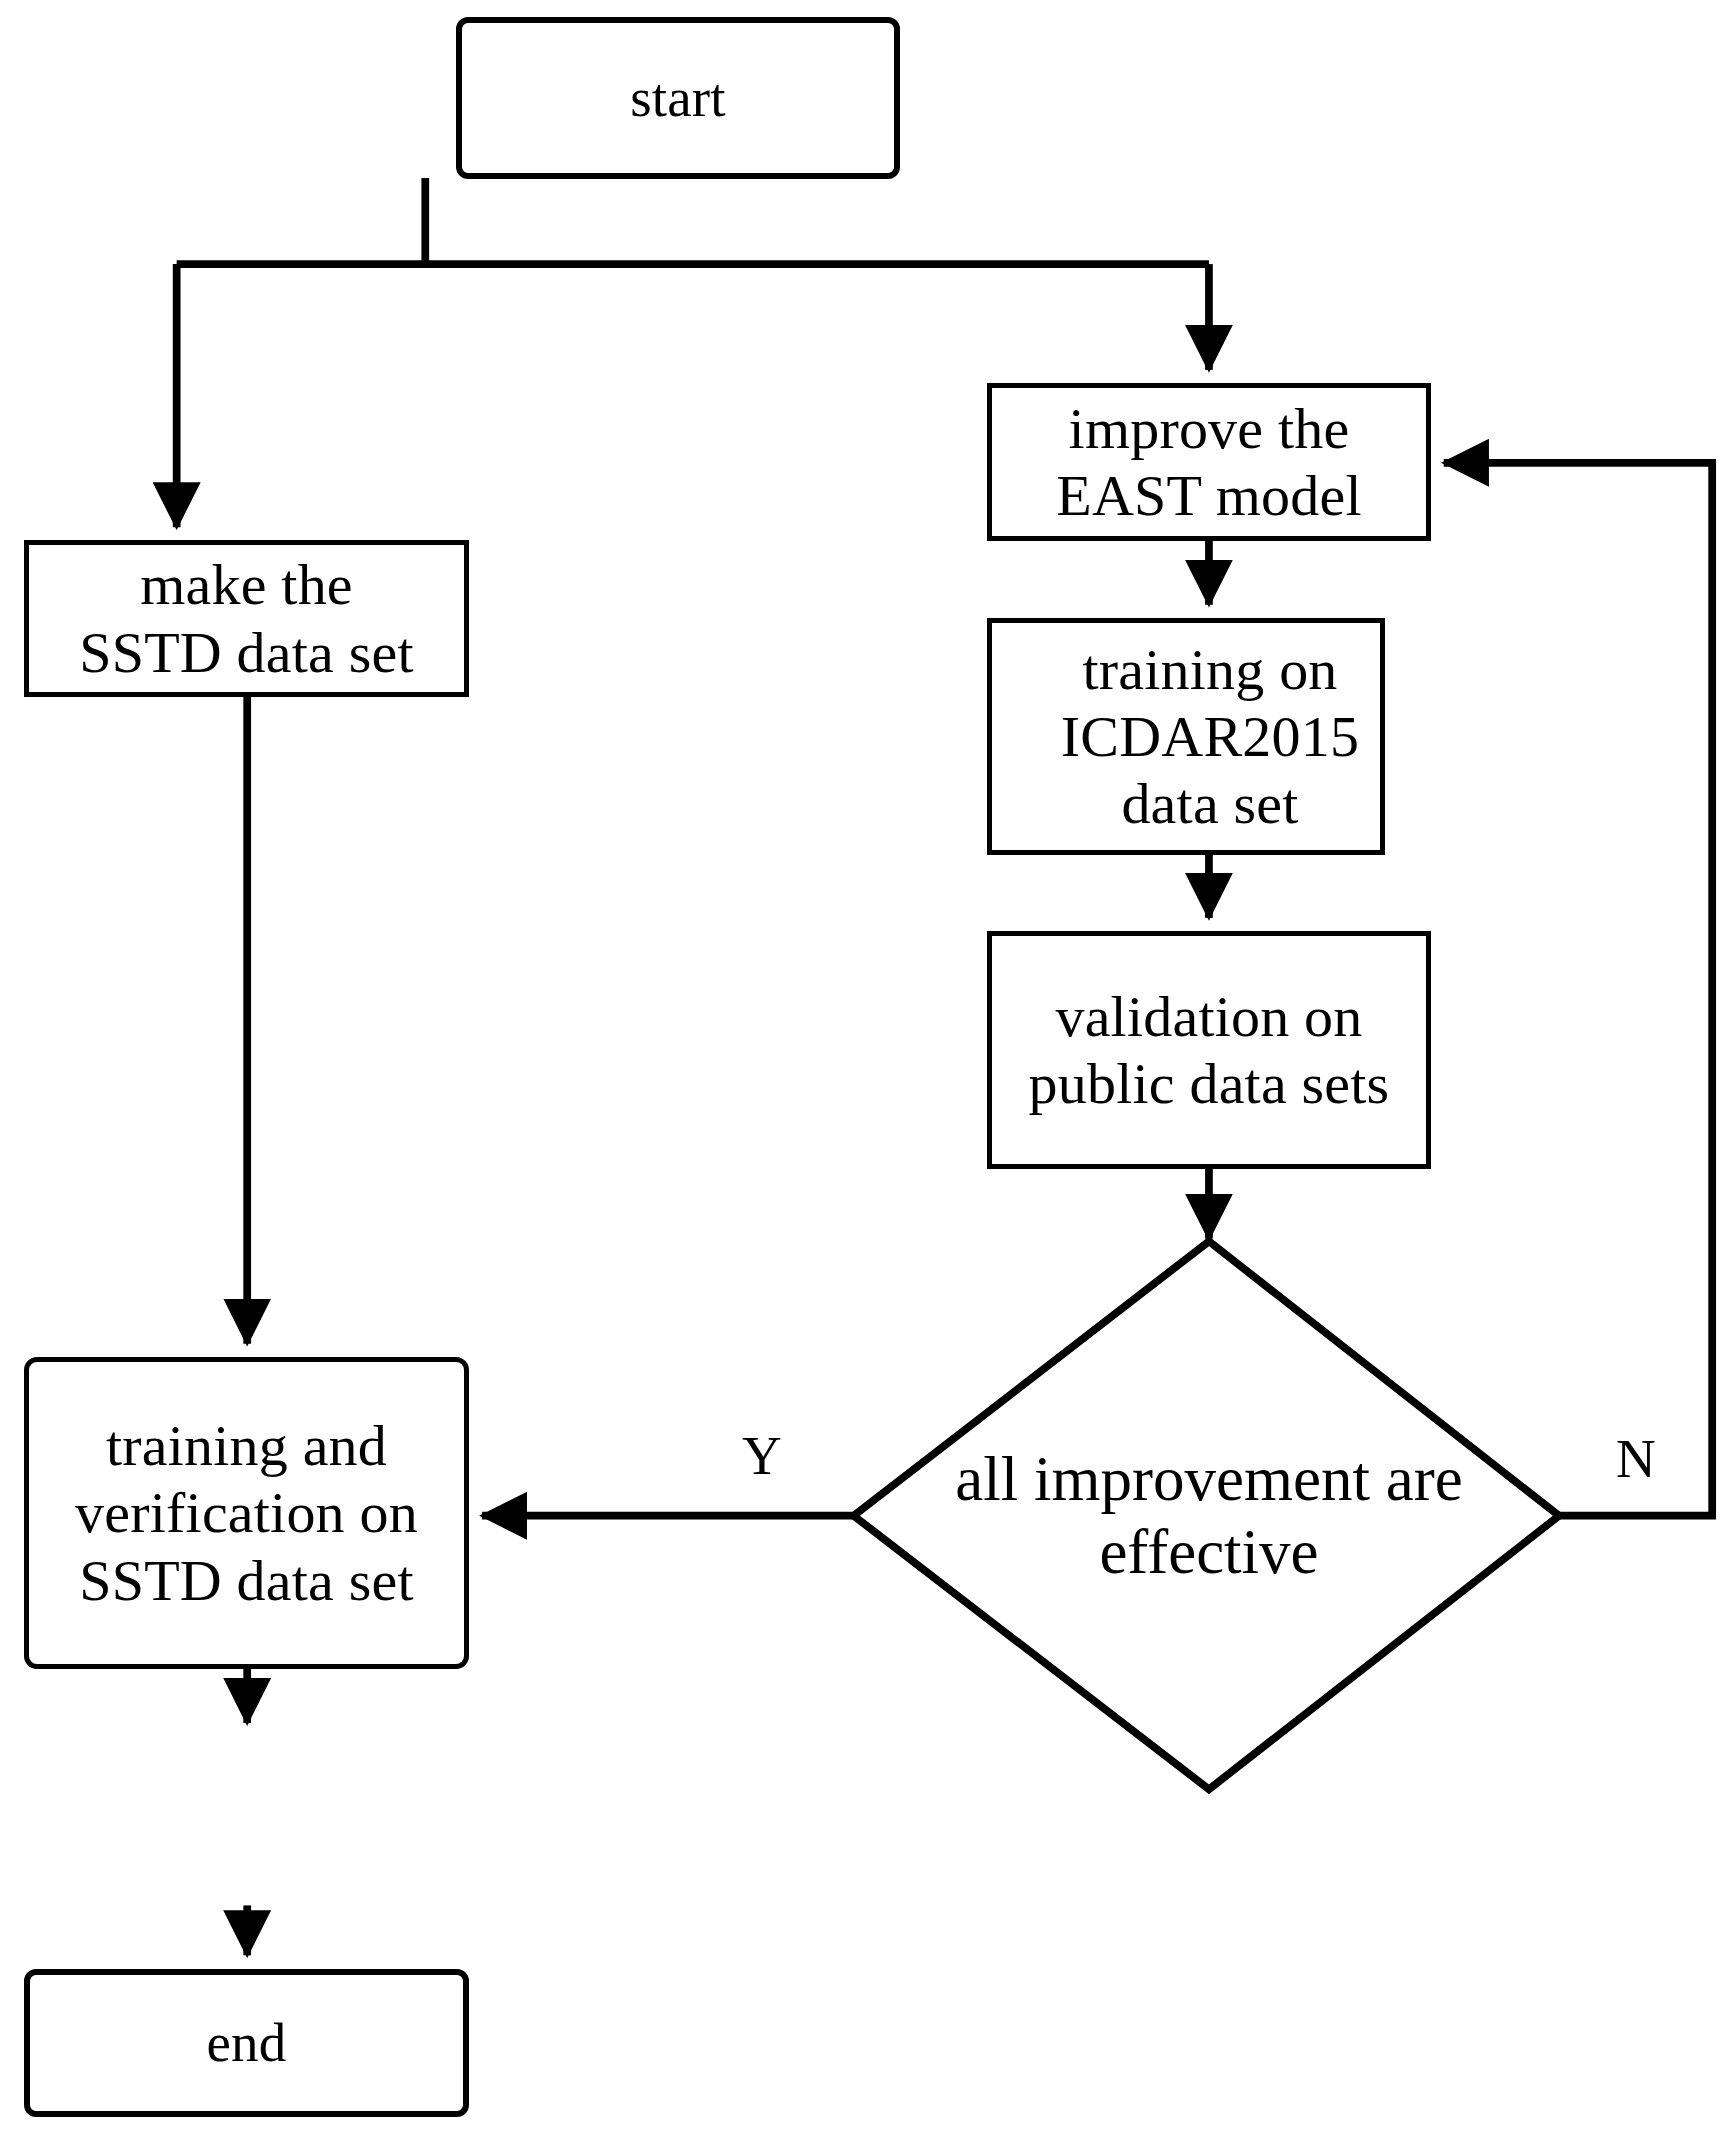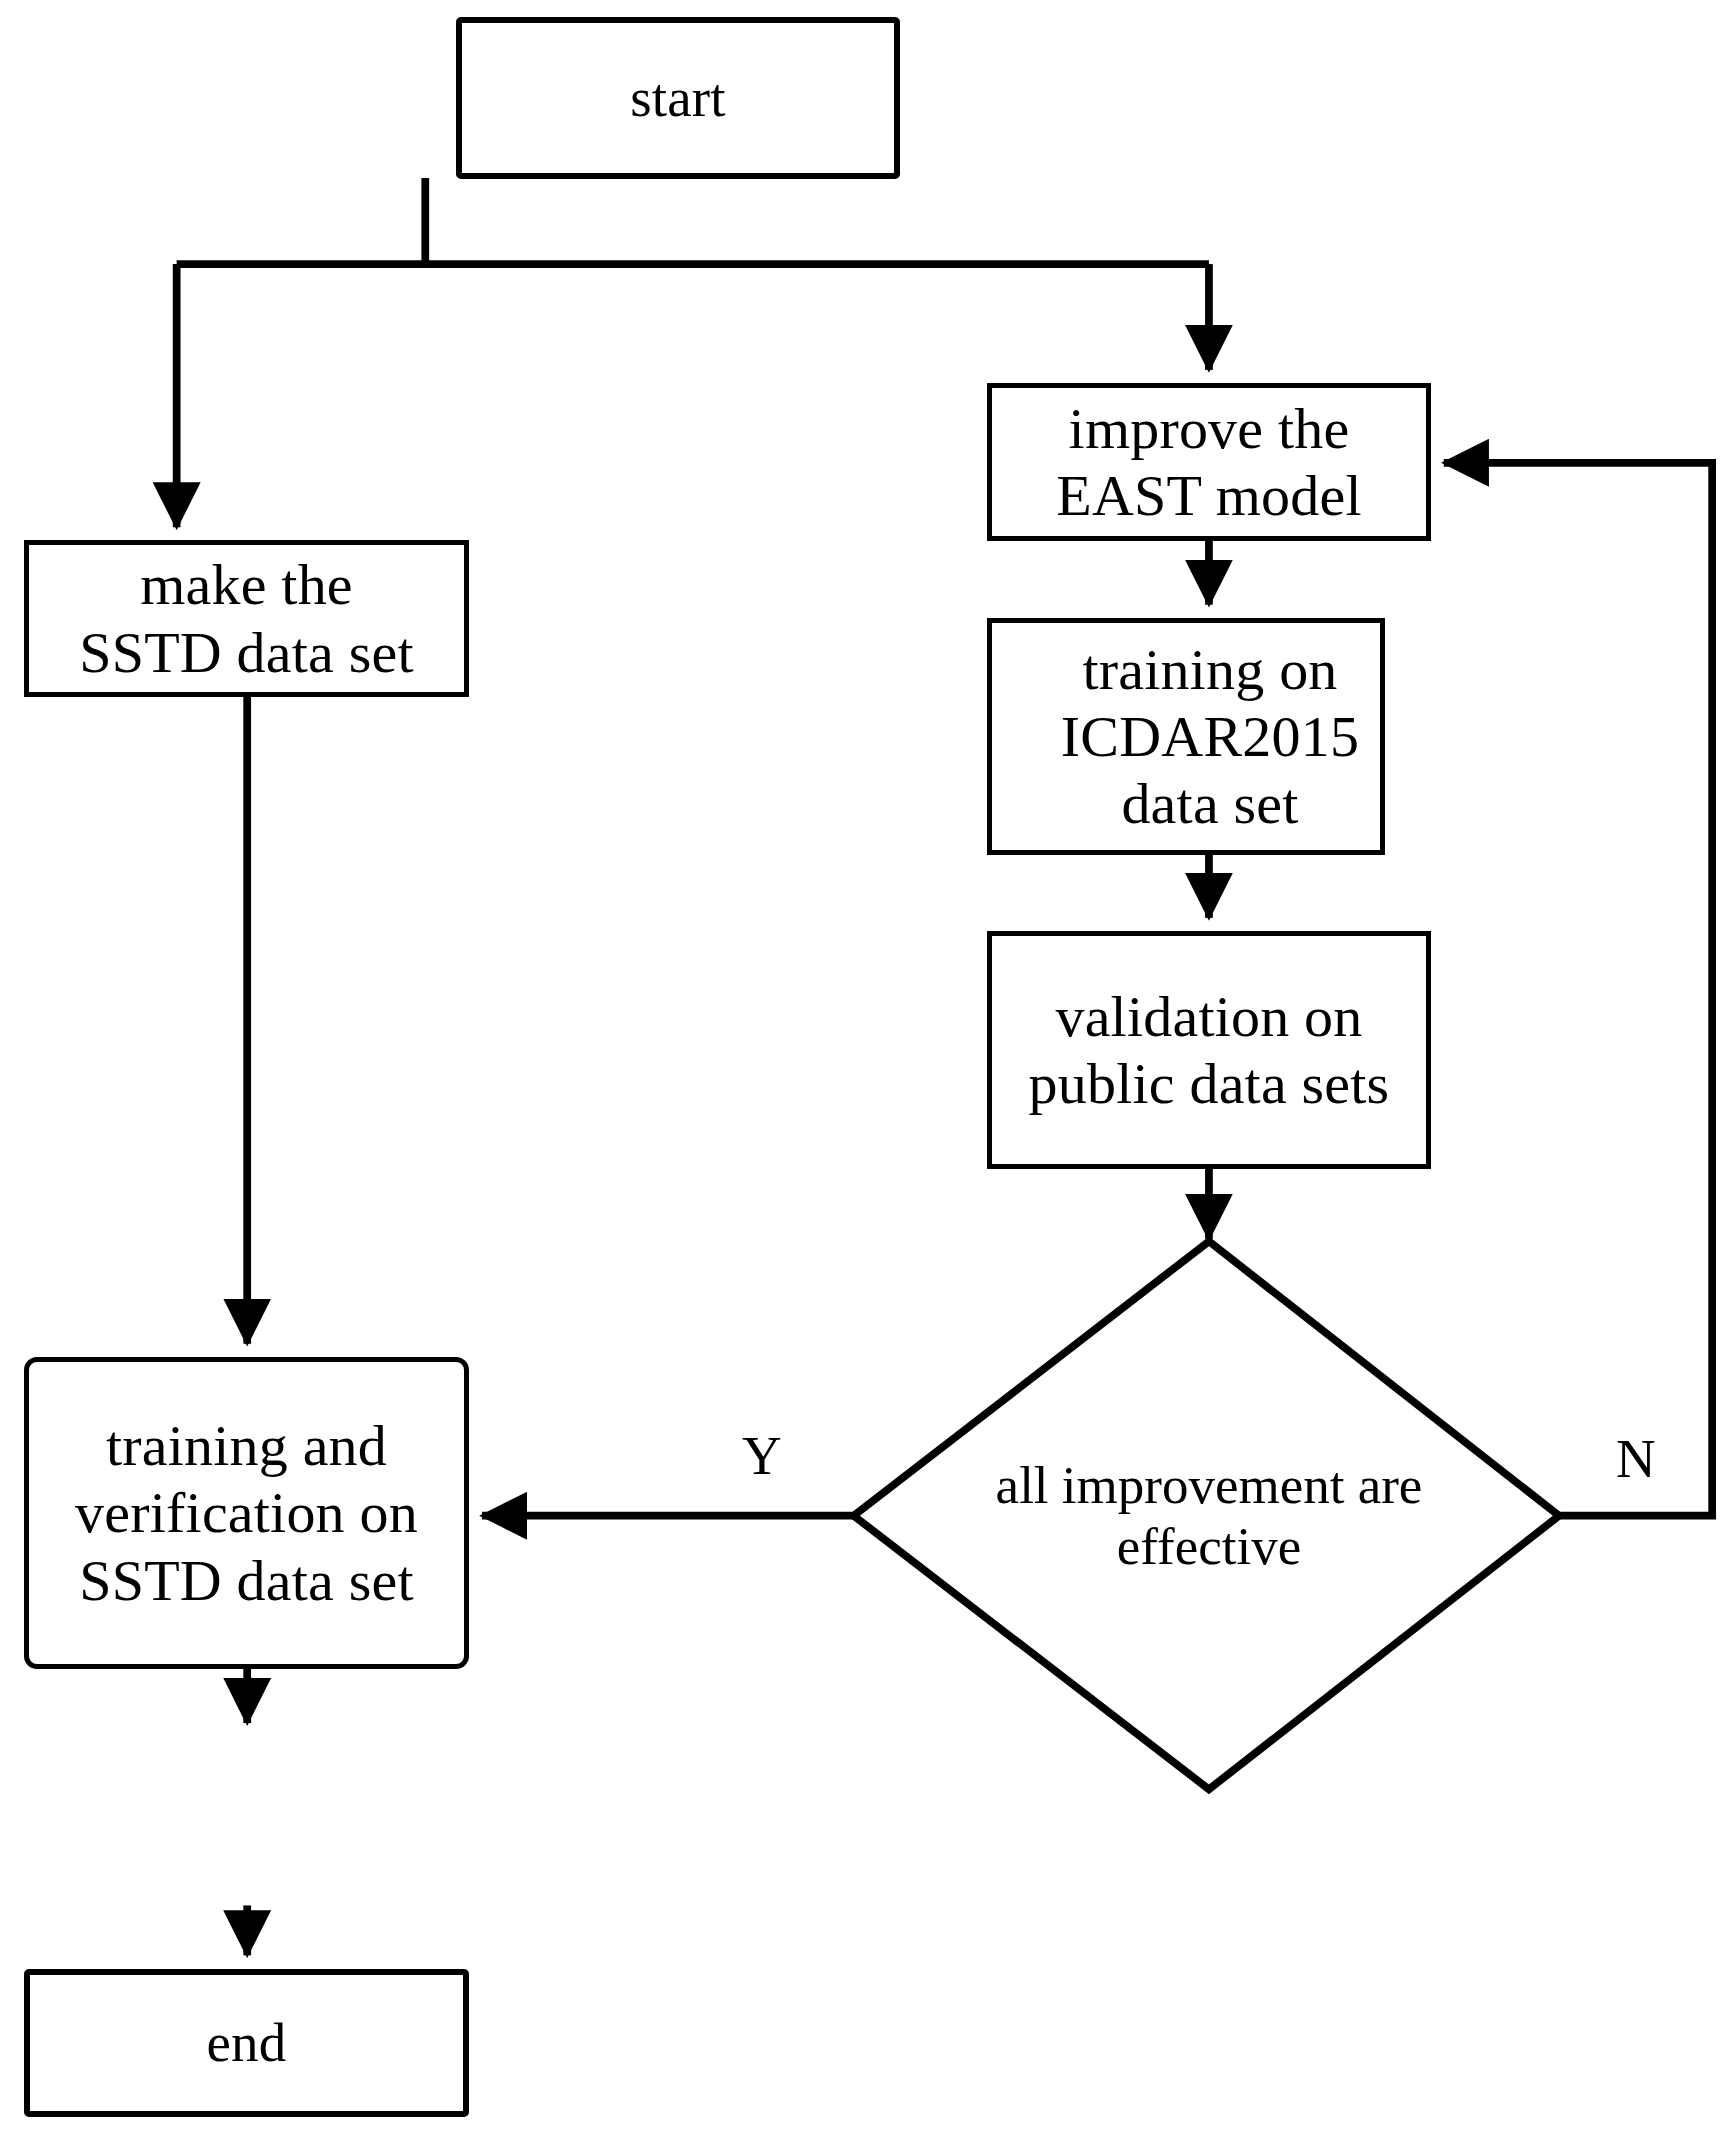--- a/index.html
+++ b/index.html
@@ -31,41 +31,41 @@
     justify-content: center;
     text-align: center;
     background: #ffffff;
     color: #000000;
   }
   .node.process {
     border: 5.2px solid #000000;
   }
   .node.terminator {
     border: 6px solid #000000;
-    border-radius: 5px;
+    border-radius: 12px;
   }
   .node .label {
     display: block;
     line-height: 1.16;
     font-size: 58px;
     letter-spacing: 0.2px;
     padding: 0 6.9px;
     white-space: pre-line;
   }
   .node.terminator .label {
     font-size: 55px;
   }
   .diamond-label {
     position: absolute;
     display: flex;
     align-items: center;
     justify-content: center;
     text-align: center;
     color: #000000;
-    font-size: 53px;
+    font-size: 63px;
     line-height: 1.16;
     white-space: pre-line;
   }
   .edge-label {
     position: absolute;
     color: #000000;
     font-size: 55px;
     line-height: 1;
   }
 </style>

